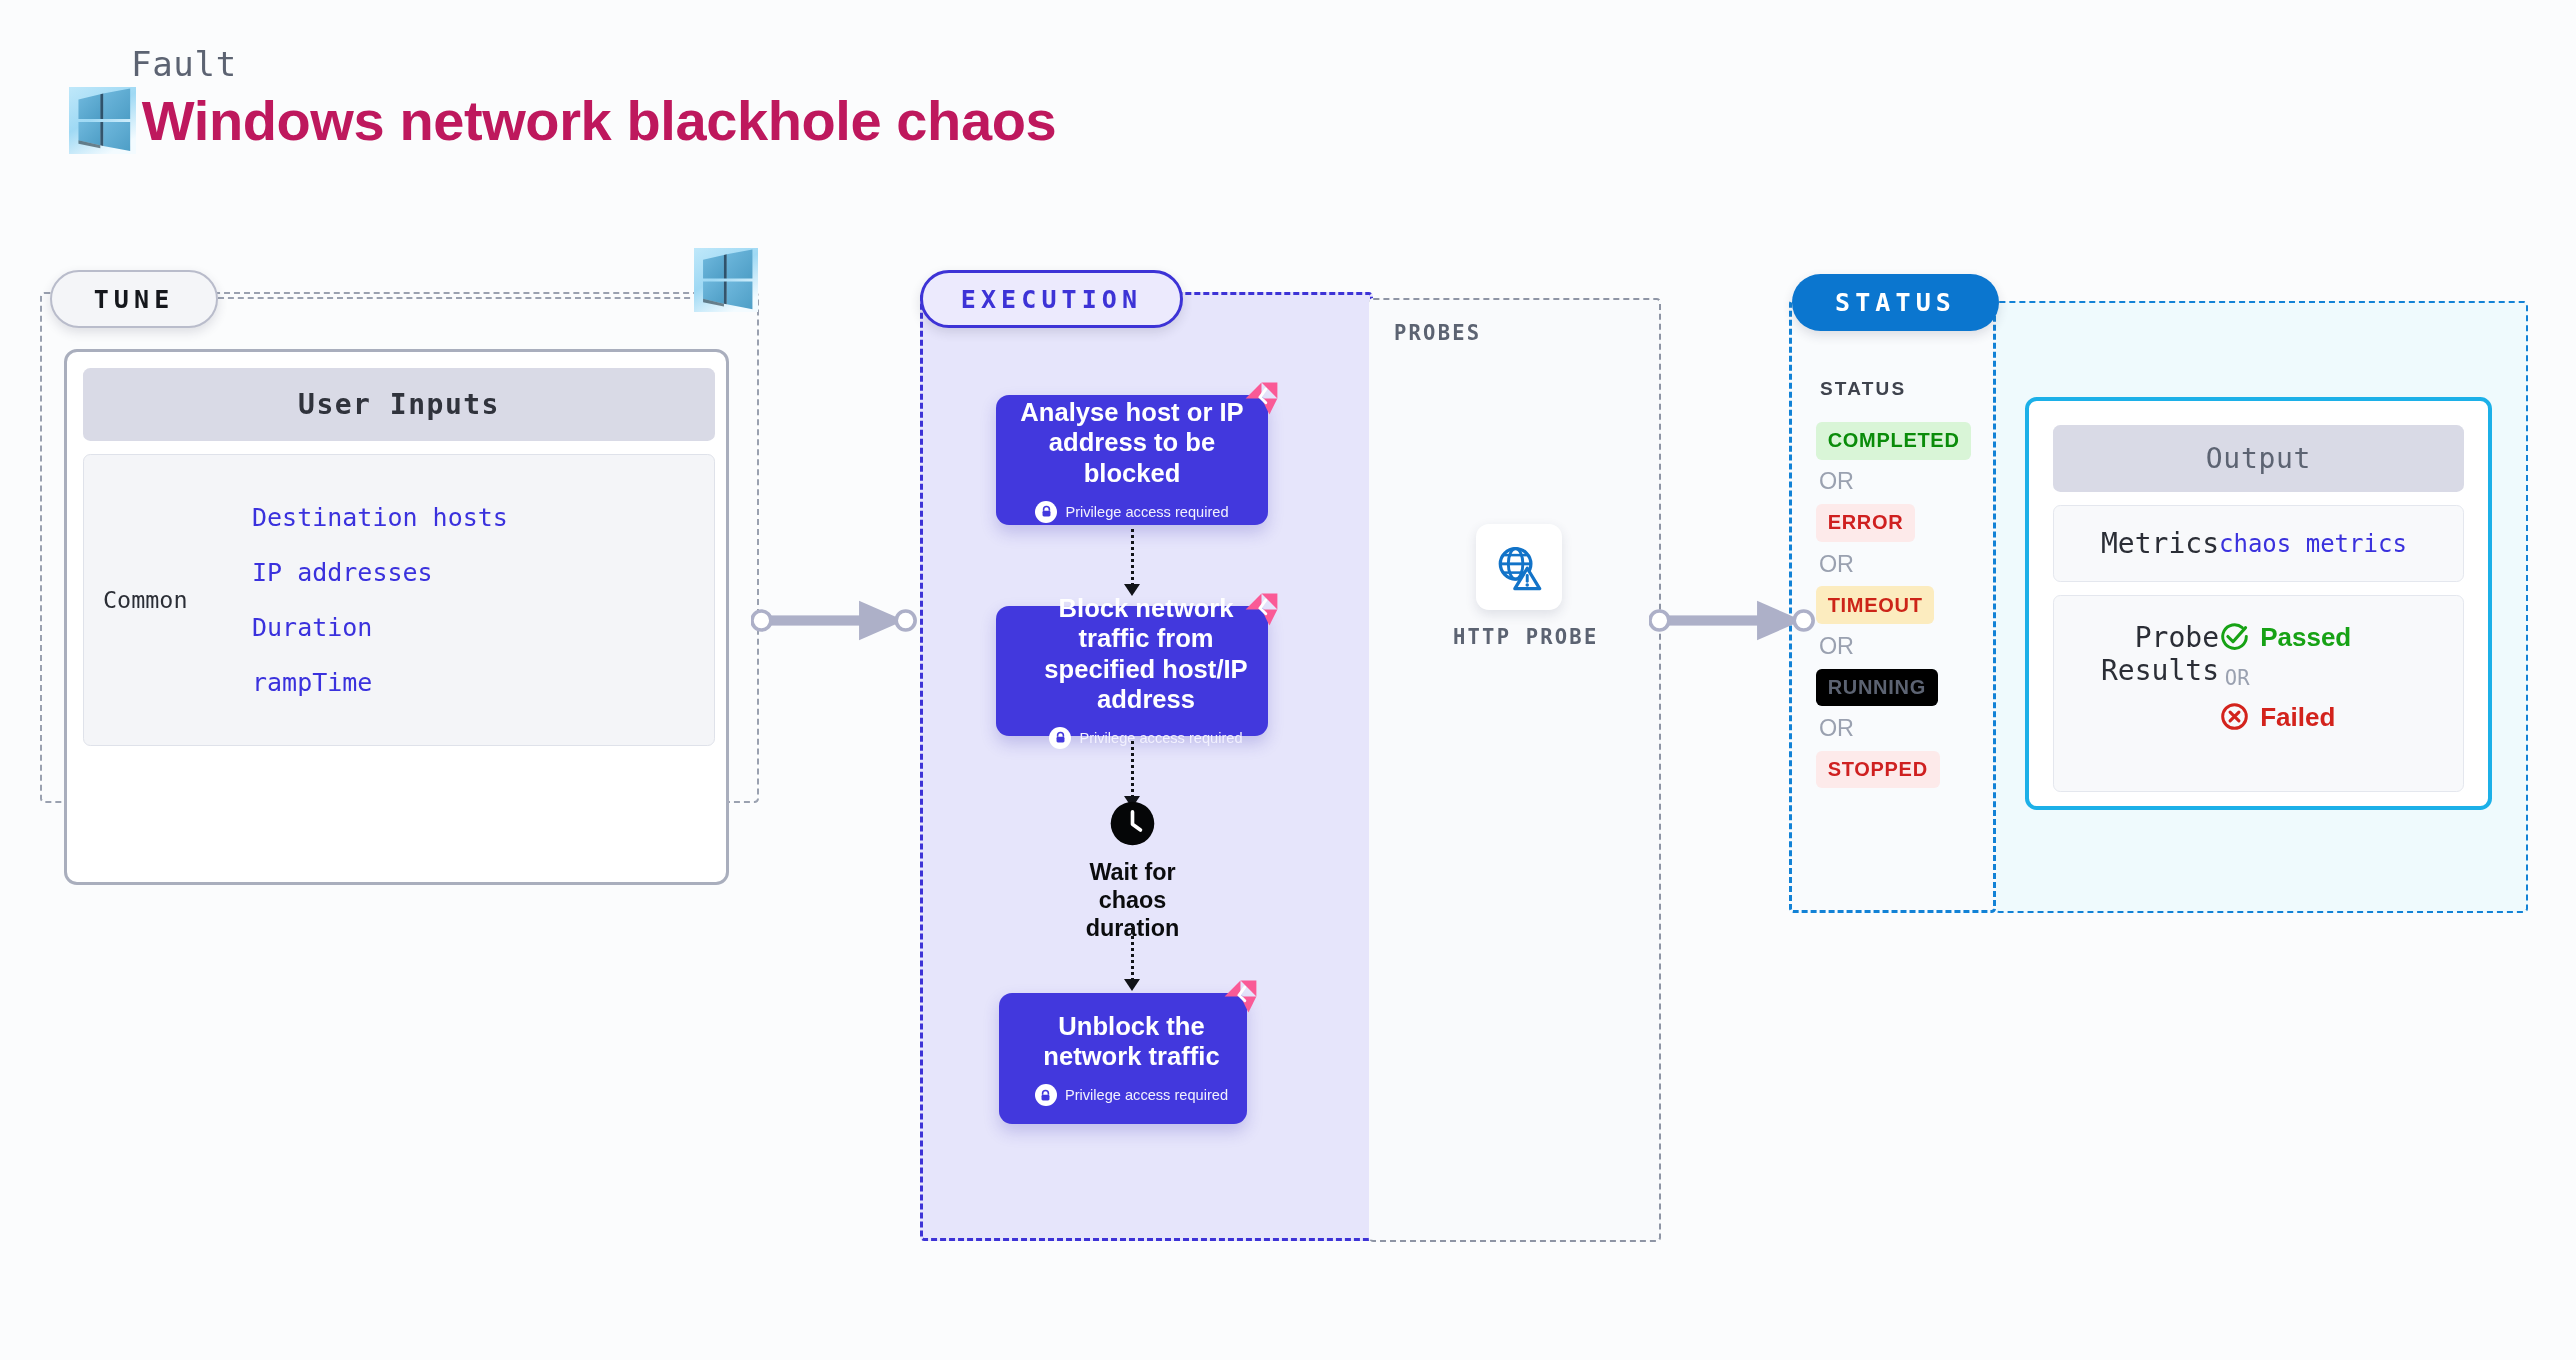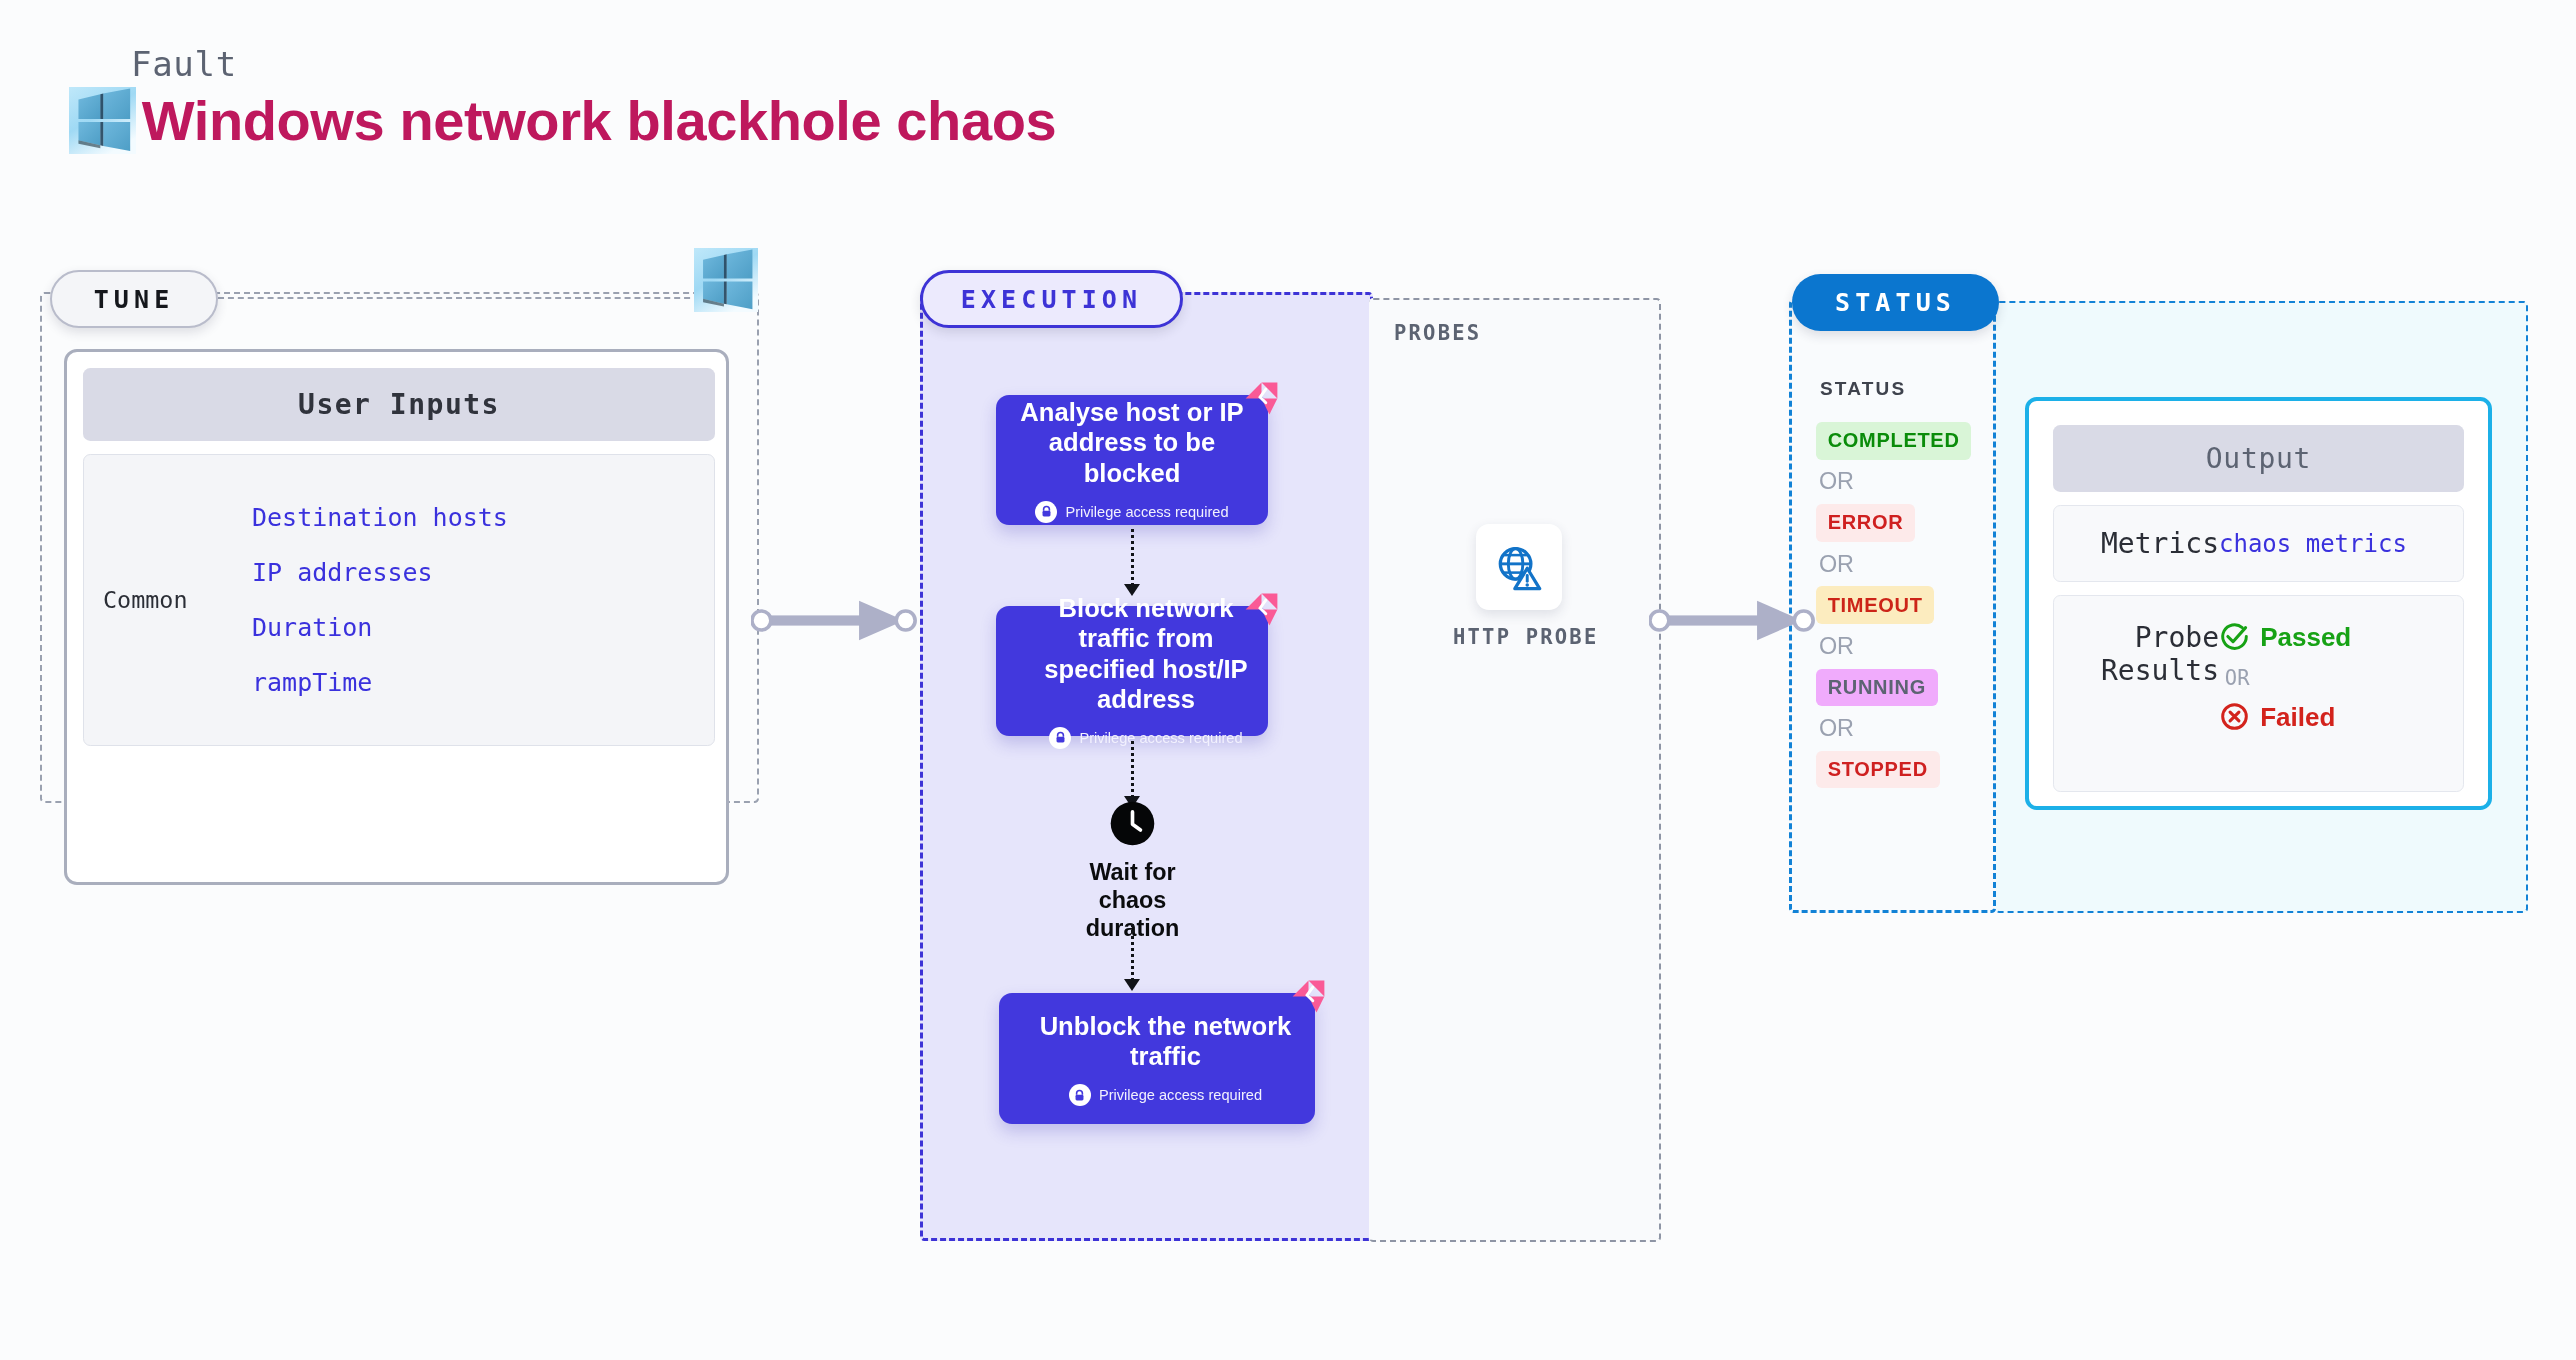--- a/index.html
+++ b/index.html
@@ -145,21 +145,21 @@
   .step-priv { display: flex; align-items: center; gap: 8px; margin-top: 13px; }
   .step-priv-text { font-size: 14.6px; font-weight: normal; color: #f2f1fe; }
   .lock-badge {
     width: 22px; height: 22px; border-radius: 50%; background: #ffffff;
     display: flex; align-items: center; justify-content: center;
   }
   .litmus-badge { position: absolute; right: -13px; top: -16px; }
 
   .step-1 { left: 996px; top: 395px; width: 272px; height: 130px; }
   .step-2 { left: 996px; top: 606px; width: 272px; height: 130px; padding-left: 44px; }
-  .step-3 { left: 999px; top: 993px; width: 316px; height: 131px; padding-left: 33px; }
+  .step-3 { left: 999px; top: 993px; width: 248px; height: 131px; padding-left: 33px; }
 
   .wait-node { position: absolute; left: 1063px; top: 801px; width: 139px; text-align: center; }
   .wait-clock { width: 45px; height: 45px; margin: 0 auto; }
   .wait-label {
     font-size: 23.4px; font-weight: bold; color: #0b0c0e;
     margin-top: 10.2px; line-height: 1.2;
   }
 
   .vdash { position: absolute; width: 0; border-left: 3.7px dotted #111318; }
   .vdash-1 { left: 1131px; top: 529px; height: 57px; }
@@ -439,21 +439,21 @@
     <span class="or-text">OR</span>
     <div class="status-item">
       <span class="status-badge" id="sb1" style="background: rgb(253, 234, 234); color: rgb(207, 32, 32);">ERROR</span>
     </div>
     <span class="or-text">OR</span>
     <div class="status-item">
       <span class="status-badge" id="sb2" style="background: rgb(252, 236, 191); color: rgb(204, 36, 24);">TIMEOUT</span>
     </div>
     <span class="or-text">OR</span>
     <div class="status-item">
-      <span class="status-badge" id="sb3" style="background: #f0abfc; color: rgb(92, 99, 114); text-align: center;">RUNNING</span>
+      <span class="status-badge" id="sb3" style="background: #000000; color: rgb(92, 99, 114); text-align: center;">RUNNING</span>
     </div>
     <span class="or-text">OR</span>
     <div class="status-item">
       <span class="status-badge" id="sb4" style="background: rgb(253, 234, 234); color: rgb(207, 32, 32);">STOPPED</span>
     </div>
   </div>
 
   <div class="output-card">
     <div class="output-header">Output</div>
     <div class="output-row-metrics">

